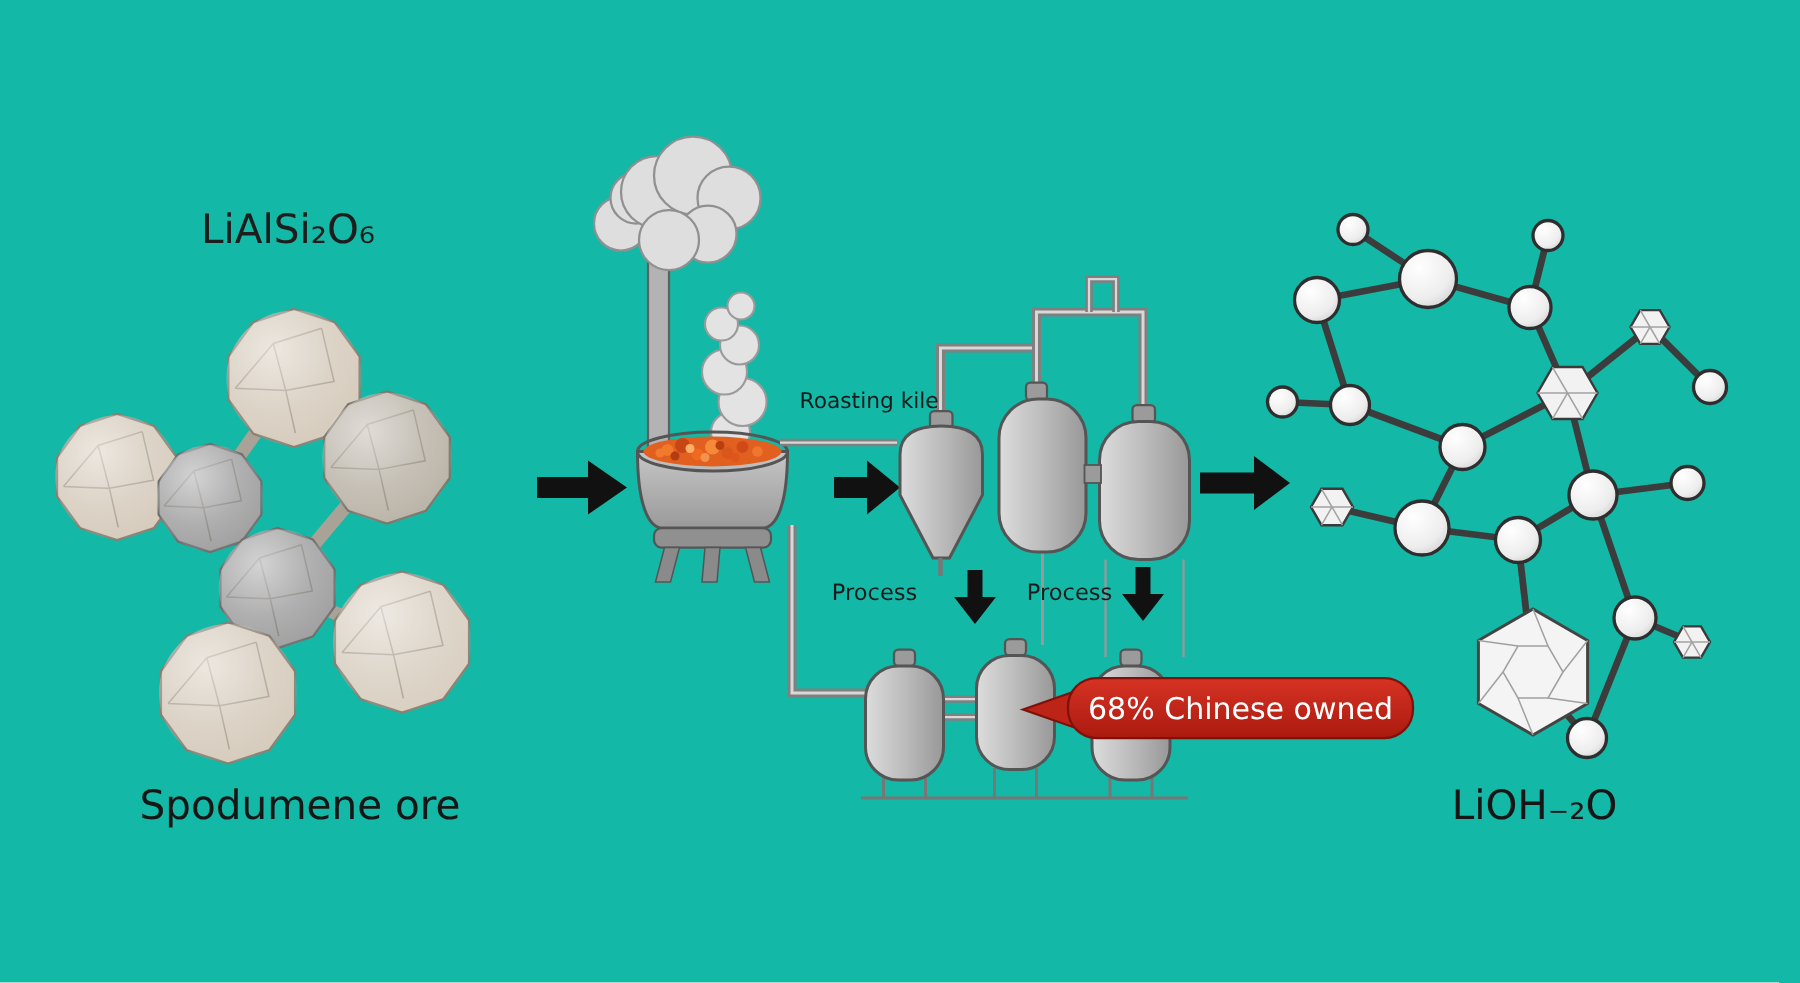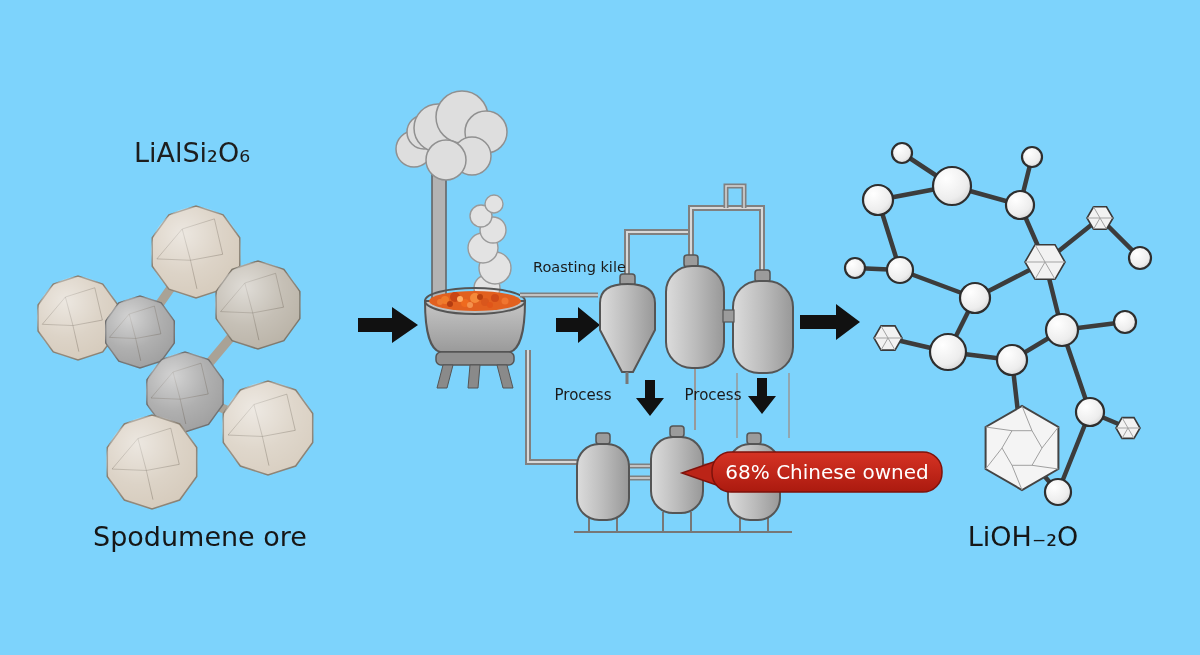--- a/index.html
+++ b/index.html
@@ -1,19 +1,19 @@
 <!DOCTYPE html>
 <html><head>
 <meta charset="utf-8">
 <style>
   html,body{margin:0;padding:0;background:#fff;}
   .canvas{
     position:relative;
     width:1200px;height:655px;
-    background:#7dd3fc;
+    background:#14b8a6;
     overflow:hidden;
     font-family:"DejaVu Sans", sans-serif;
   }
   svg{display:block;}
   text{font-family:"DejaVu Sans", sans-serif;}
   .caption{font-size:27px;fill:#161616;}
   .formula{font-size:27px;fill:#1d1d1d;}
   .small-label{font-size:14.5px;fill:#1b1b1b;}
   .process-label{font-size:15px;fill:#1b1b1b;}
   .badge-label{font-size:20px;fill:#ffffff;}

